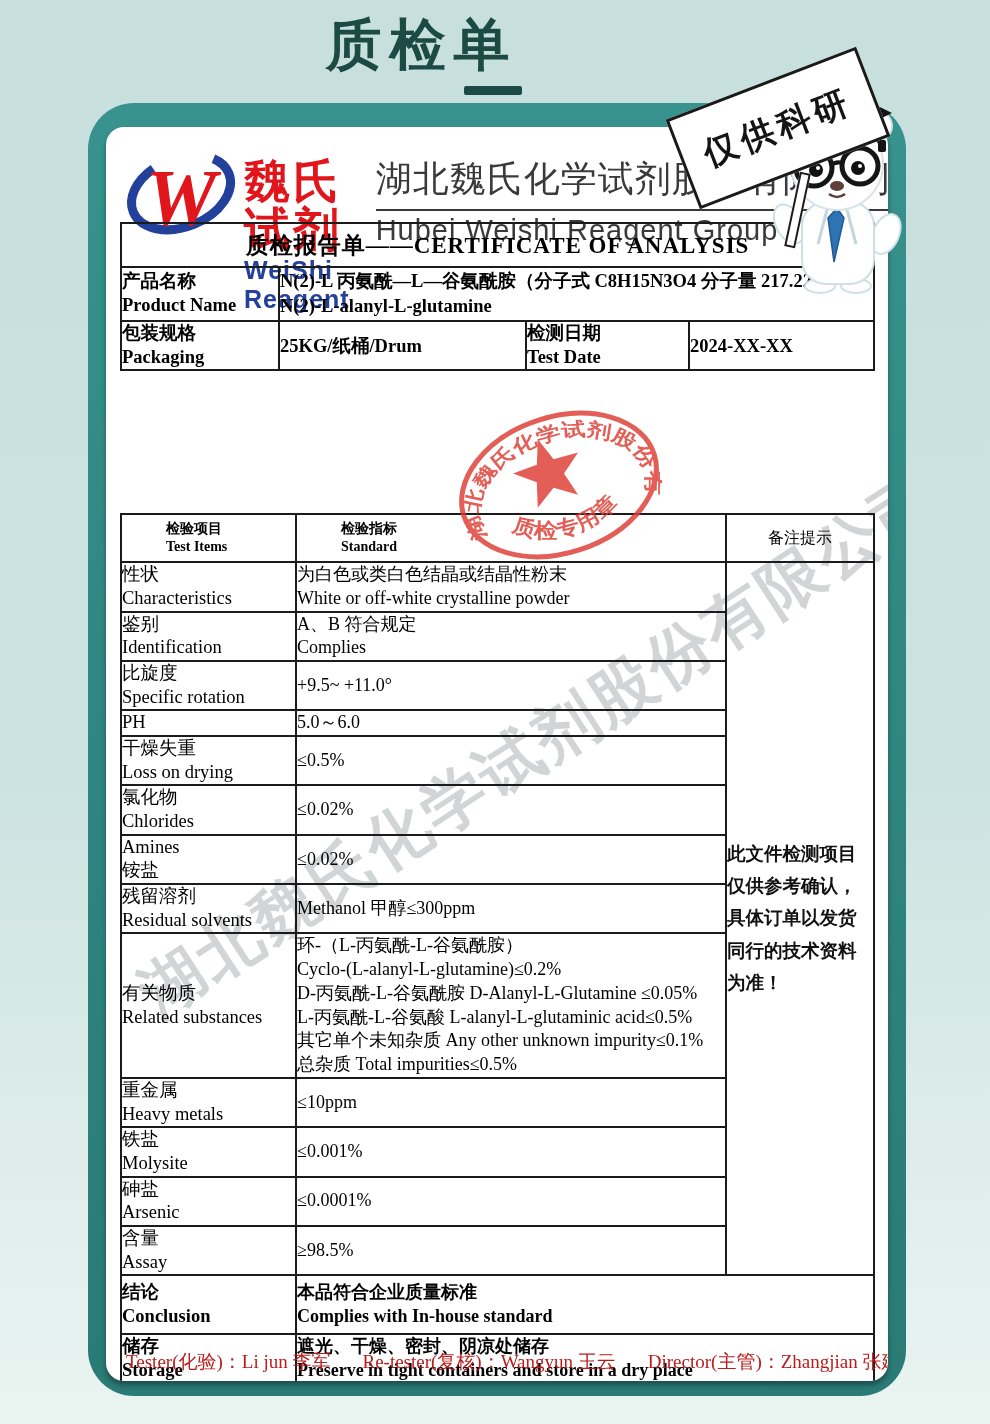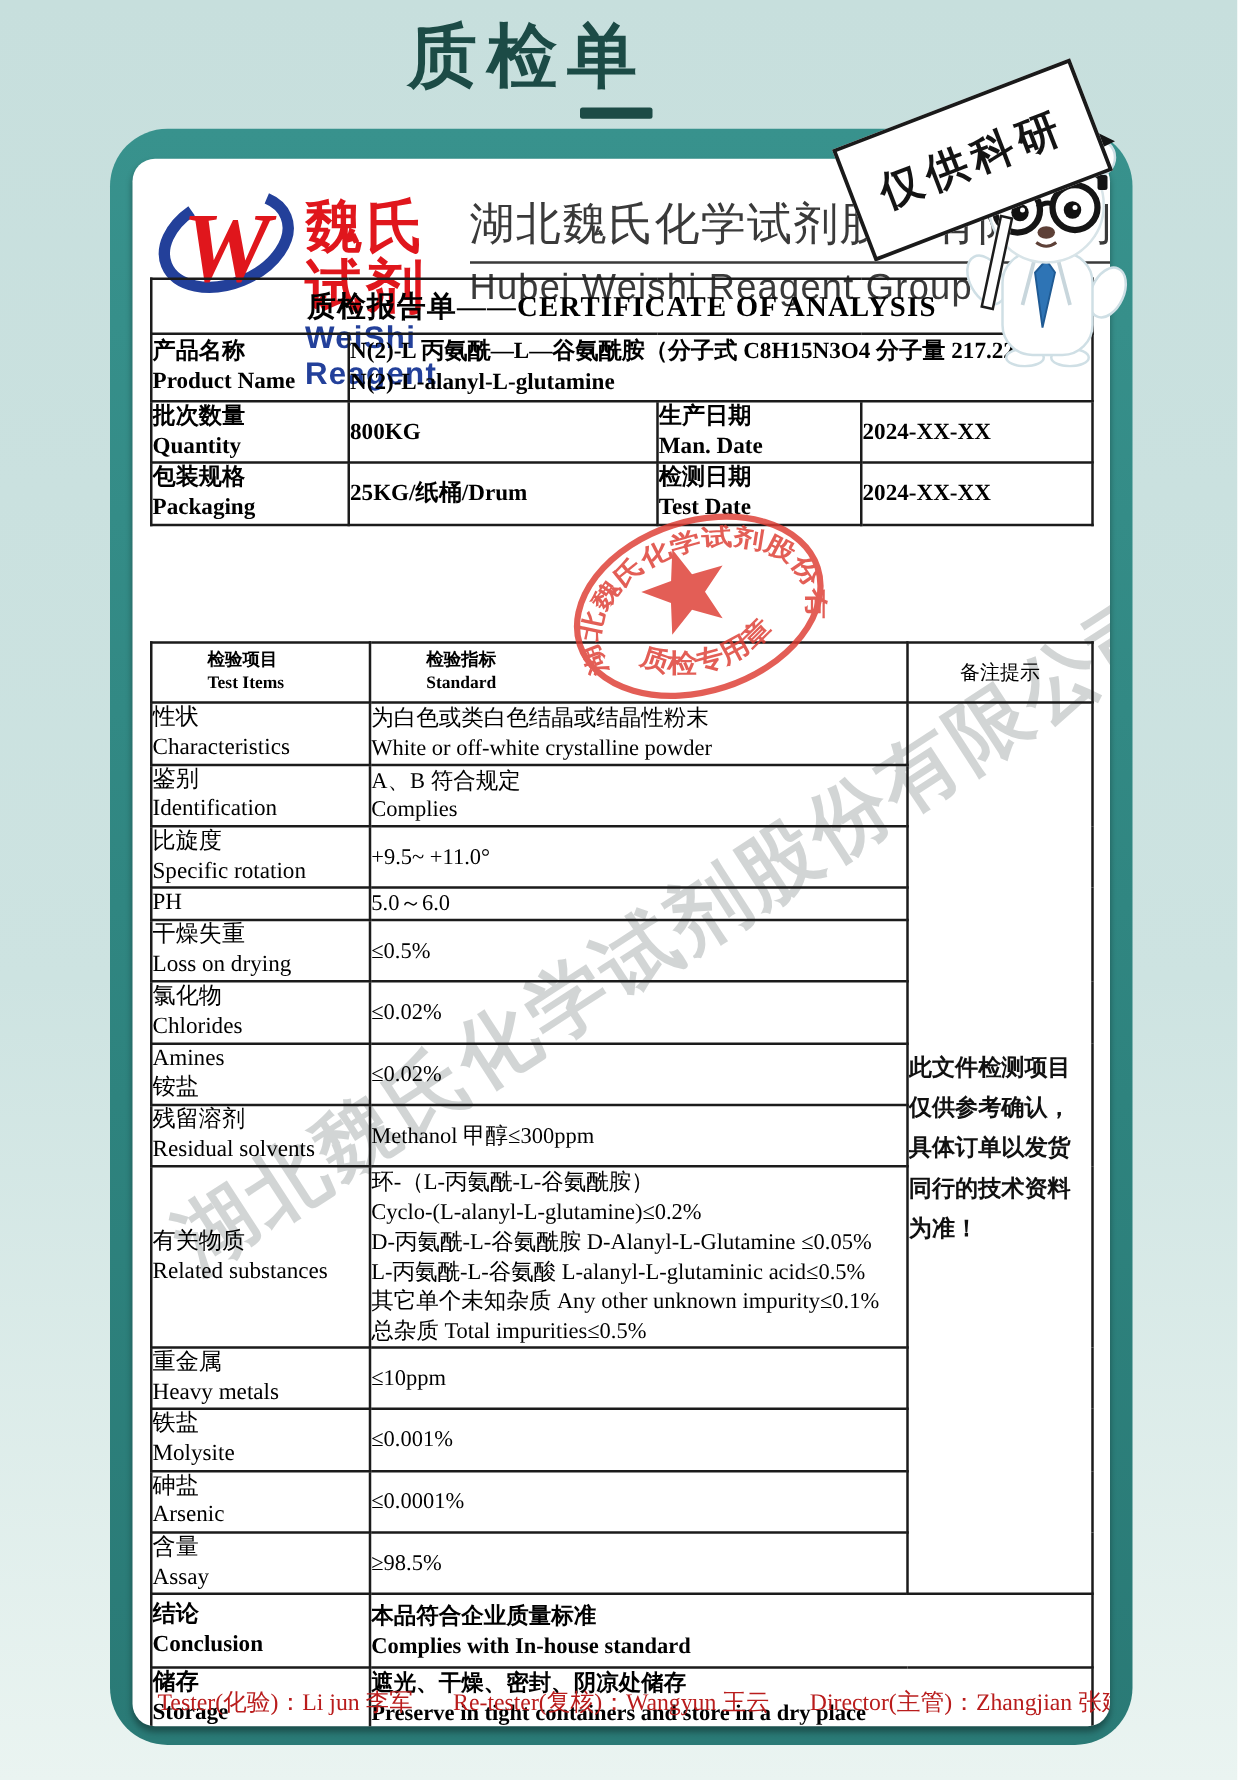--- a/index.html
+++ b/index.html
@@ -113,32 +113,20 @@
       </tr>
       <tr style="height:54px">
         <td class="lab">
           <div class="b">产品名称</div>
           <div class="b">Product Name</div>
         </td>
         <td colspan="3" class="val">
           <div>N(2)-L 丙氨酰—L—谷氨酰胺（分子式 C8H15N3O4 分子量 217.22 ）</div>
           <div>N(2)-L-alanyl-L-glutamine</div>
         </td>
-      </tr>
-      <tr style="height:48px">
-        <td class="lab">
-          <div class="b">批次数量</div>
-              <div class="b">Quantity</div>
-        </td>
-        <td class="val">800KG</td>
-        <td class="lab">
-          <div class="b">生产日期</div>
-              <div class="b">Man. Date</div>
-        </td>
-        <td class="val">2024-XX-XX</td>
       </tr>
       <tr style="height:48px">
         <td class="lab">
           <div class="b">包装规格</div>
               <div class="b">Packaging</div>
         </td>
         <td class="val">25KG/纸桶/Drum</td>
         <td class="lab">
           <div class="b">检测日期</div>
               <div class="b">Test Date</div>

